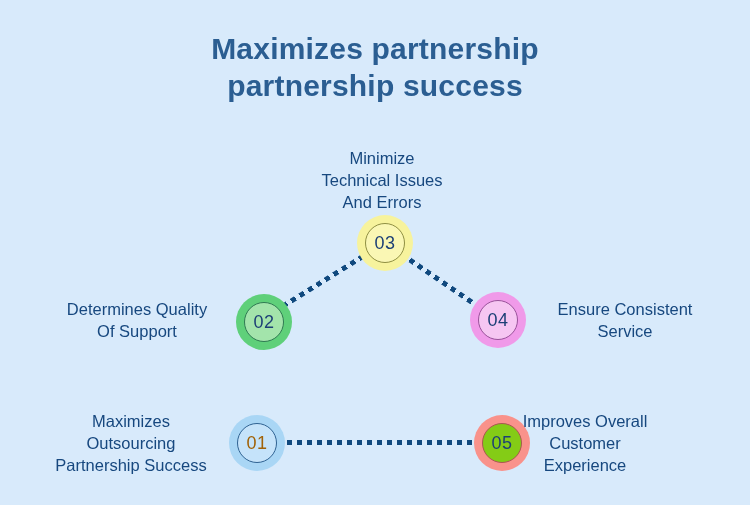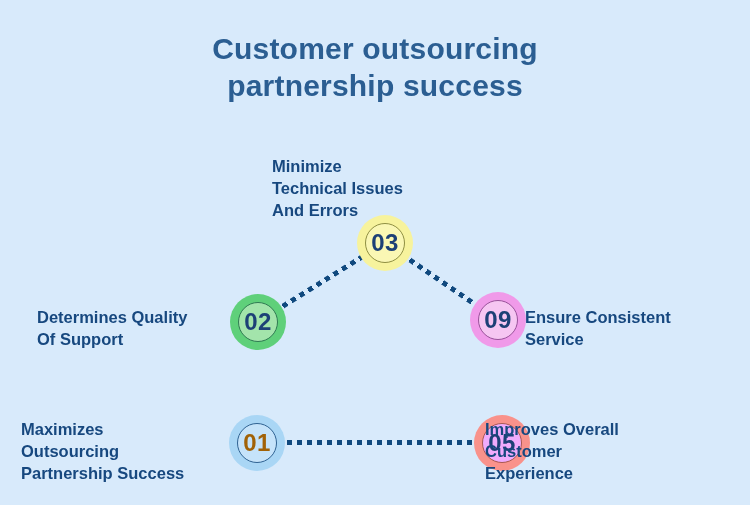--- a/index.html
+++ b/index.html
@@ -55,75 +55,74 @@
     justify-content: center;
   }
   .node-inner {
     width: 38px;
     height: 38px;
     border-radius: 50%;
     border: 1.5px solid;
     display: flex;
     align-items: center;
     justify-content: center;
-    font-size: 24px;
-    font-weight: 700;
+    font-size: 18px;
+    font-weight: 400;
     letter-spacing: 0.5px;
   }
   .node-01 { left: 229px; top: 415px; }
-  .node-02 { left: 230px; top: 294px; }
+  .node-02 { left: 236px; top: 294px; }
   .node-03 { left: 357px; top: 215px; }
   .node-04 { left: 470px; top: 292px; }
   .node-05 { left: 474px; top: 415px; }
 
   
   .label {
     position: absolute;
     z-index: 2;
-    text-align: left;
+    text-align: center;
     font-size: 16.5px;
-    font-weight: 700;
+    font-weight: 400;
     line-height: 22px;
     white-space: pre-line;
-    margin-top: 8px;
   }
   .label-01 { left: 21px;  top: 410px; width: 220px; }
   .label-02 { left: 37px;  top: 298px; width: 200px; }
   .label-03 { left: 272px; top: 147px; width: 220px; }
   .label-04 { left: 525px; top: 298px; width: 200px; }
   .label-05 { left: 485px; top: 410px; width: 200px; }
 </style>
 </head>
 <body>
 
 <div class="canvas" style="background-color: rgb(216, 234, 251); --dot: #10497e;">
 
-  <div class="title" style="color: rgb(43, 94, 146);">Customer outsourcing
+  <div class="title" style="color: rgb(43, 94, 146);">Maximizes partnership
 partnership success</div>
 
   <div class="line line-02-03"></div>
   <div class="line line-03-04"></div>
   <div class="line vertical line-02-01"></div>
   <div class="line vertical line-04-05"></div>
   <div class="line line-01-05"></div>
 
   <div class="node node-01" style="background-color: rgb(169, 214, 245);">
     <div class="node-inner" style="background-color: rgb(197, 227, 250); border-color: rgb(47, 98, 146); color: #a16207;">01</div>
   </div>
   <div class="node node-02" style="background-color: rgb(95, 208, 122);">
     <div class="node-inner" style="background-color: rgb(163, 228, 171); border-color: rgb(47, 122, 82); color: rgb(29, 64, 118);">02</div>
   </div>
   <div class="node node-03" style="background-color: rgb(247, 243, 157);">
     <div class="node-inner" style="background-color: rgb(250, 247, 180); border-color: rgb(143, 143, 66); color: rgb(29, 64, 118);">03</div>
   </div>
   <div class="node node-04" style="background-color: rgb(240, 154, 233);">
-    <div class="node-inner" style="background-color: rgb(246, 198, 242); border-color: rgb(153, 81, 154); color: rgb(29, 64, 118);">09</div>
+    <div class="node-inner" style="background-color: rgb(246, 198, 242); border-color: rgb(153, 81, 154); color: rgb(29, 64, 118);">04</div>
   </div>
   <div class="node node-05" style="background-color: rgb(249, 146, 139);">
-    <div class="node-inner" style="background-color: #f0abfc; border-color: rgb(168, 88, 80); color: rgb(29, 64, 118);">05</div>
+    <div class="node-inner" style="background-color: #84cc16; border-color: rgb(168, 88, 80); color: rgb(29, 64, 118);">05</div>
   </div>
 
   <div class="label label-02" style="color: rgb(23, 72, 127);">Determines Quality
 Of Support</div>
   <div class="label label-01" style="color: rgb(23, 72, 127);">Maximizes
 Outsourcing
 Partnership Success</div>
   <div class="label label-03" style="color: rgb(23, 72, 127);">Minimize
 Technical Issues
 And Errors</div>

